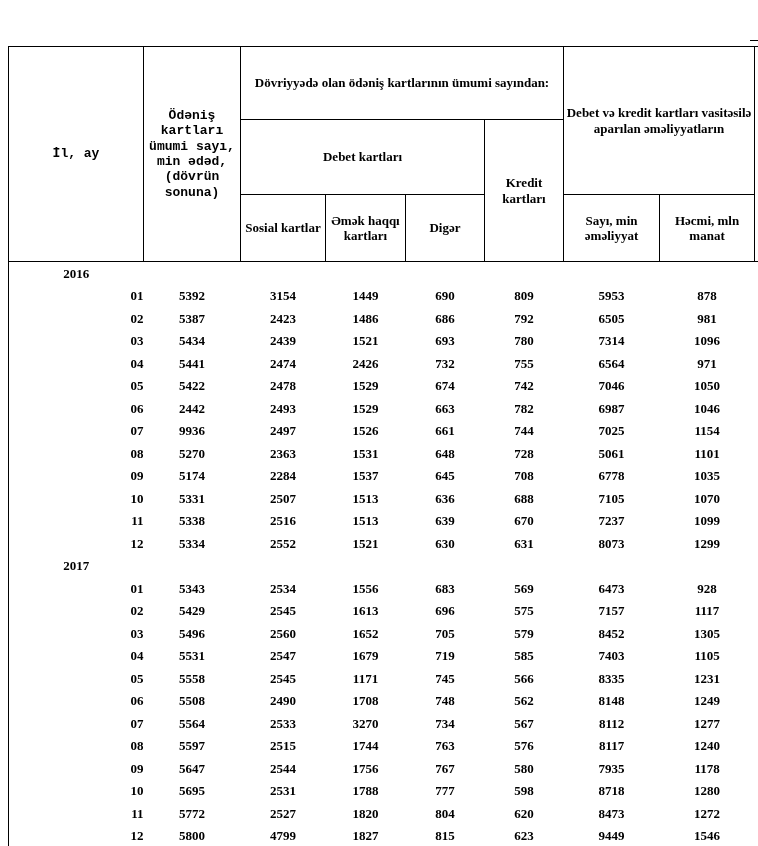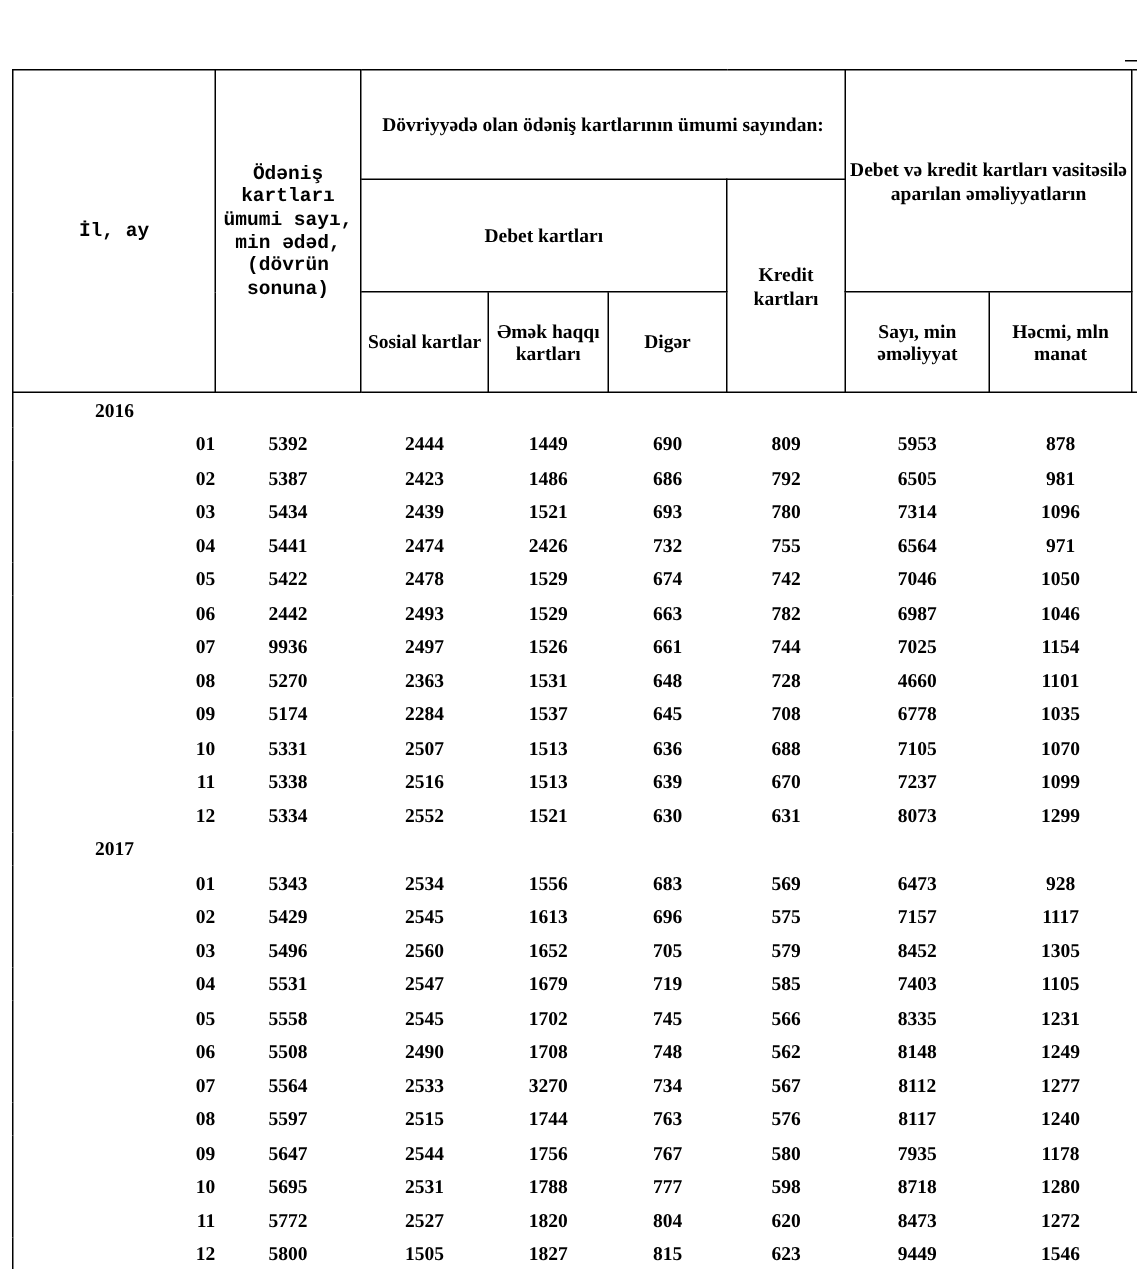--- a/index.html
+++ b/index.html
@@ -130,21 +130,21 @@
           <td></td>
           <td></td>
           <td></td>
           <td></td>
           <td></td>
           <td class="edge-r"></td>
         </tr>
         <tr class="data">
           <td class="label edge-l">01</td>
           <td>5392</td>
-          <td>2444</td>
+          <td>3154</td>
           <td>1449</td>
           <td>690</td>
           <td>809</td>
           <td>5953</td>
           <td>878</td>
           <td class="edge-r"></td>
         </tr>
         <tr class="data">
           <td class="label edge-l">02</td>
           <td>5387</td>
@@ -211,21 +211,21 @@
           <td>1154</td>
           <td class="edge-r"></td>
         </tr>
         <tr class="data">
           <td class="label edge-l">08</td>
           <td>5270</td>
           <td>2363</td>
           <td>1531</td>
           <td>648</td>
           <td>728</td>
-          <td>4660</td>
+          <td>5061</td>
           <td>1101</td>
           <td class="edge-r"></td>
         </tr>
         <tr class="data">
           <td class="label edge-l">09</td>
           <td>5174</td>
           <td>2284</td>
           <td>1537</td>
           <td>645</td>
           <td>708</td>
@@ -318,21 +318,21 @@
           <td>719</td>
           <td>585</td>
           <td>7403</td>
           <td>1105</td>
           <td class="edge-r"></td>
         </tr>
         <tr class="data">
           <td class="label edge-l">05</td>
           <td>5558</td>
           <td>2545</td>
-          <td>1702</td>
+          <td>1171</td>
           <td>745</td>
           <td>566</td>
           <td>8335</td>
           <td>1231</td>
           <td class="edge-r"></td>
         </tr>
         <tr class="data">
           <td class="label edge-l">06</td>
           <td>5508</td>
           <td>2490</td>
@@ -394,21 +394,21 @@
           <td>1820</td>
           <td>804</td>
           <td>620</td>
           <td>8473</td>
           <td>1272</td>
           <td class="edge-r"></td>
         </tr>
         <tr class="data">
           <td class="label edge-l">12</td>
           <td>5800</td>
-          <td>1505</td>
+          <td>4799</td>
           <td>1827</td>
           <td>815</td>
           <td>623</td>
           <td>9449</td>
           <td>1546</td>
           <td class="edge-r"></td>
         </tr>
       </tbody>
   </table>
 

